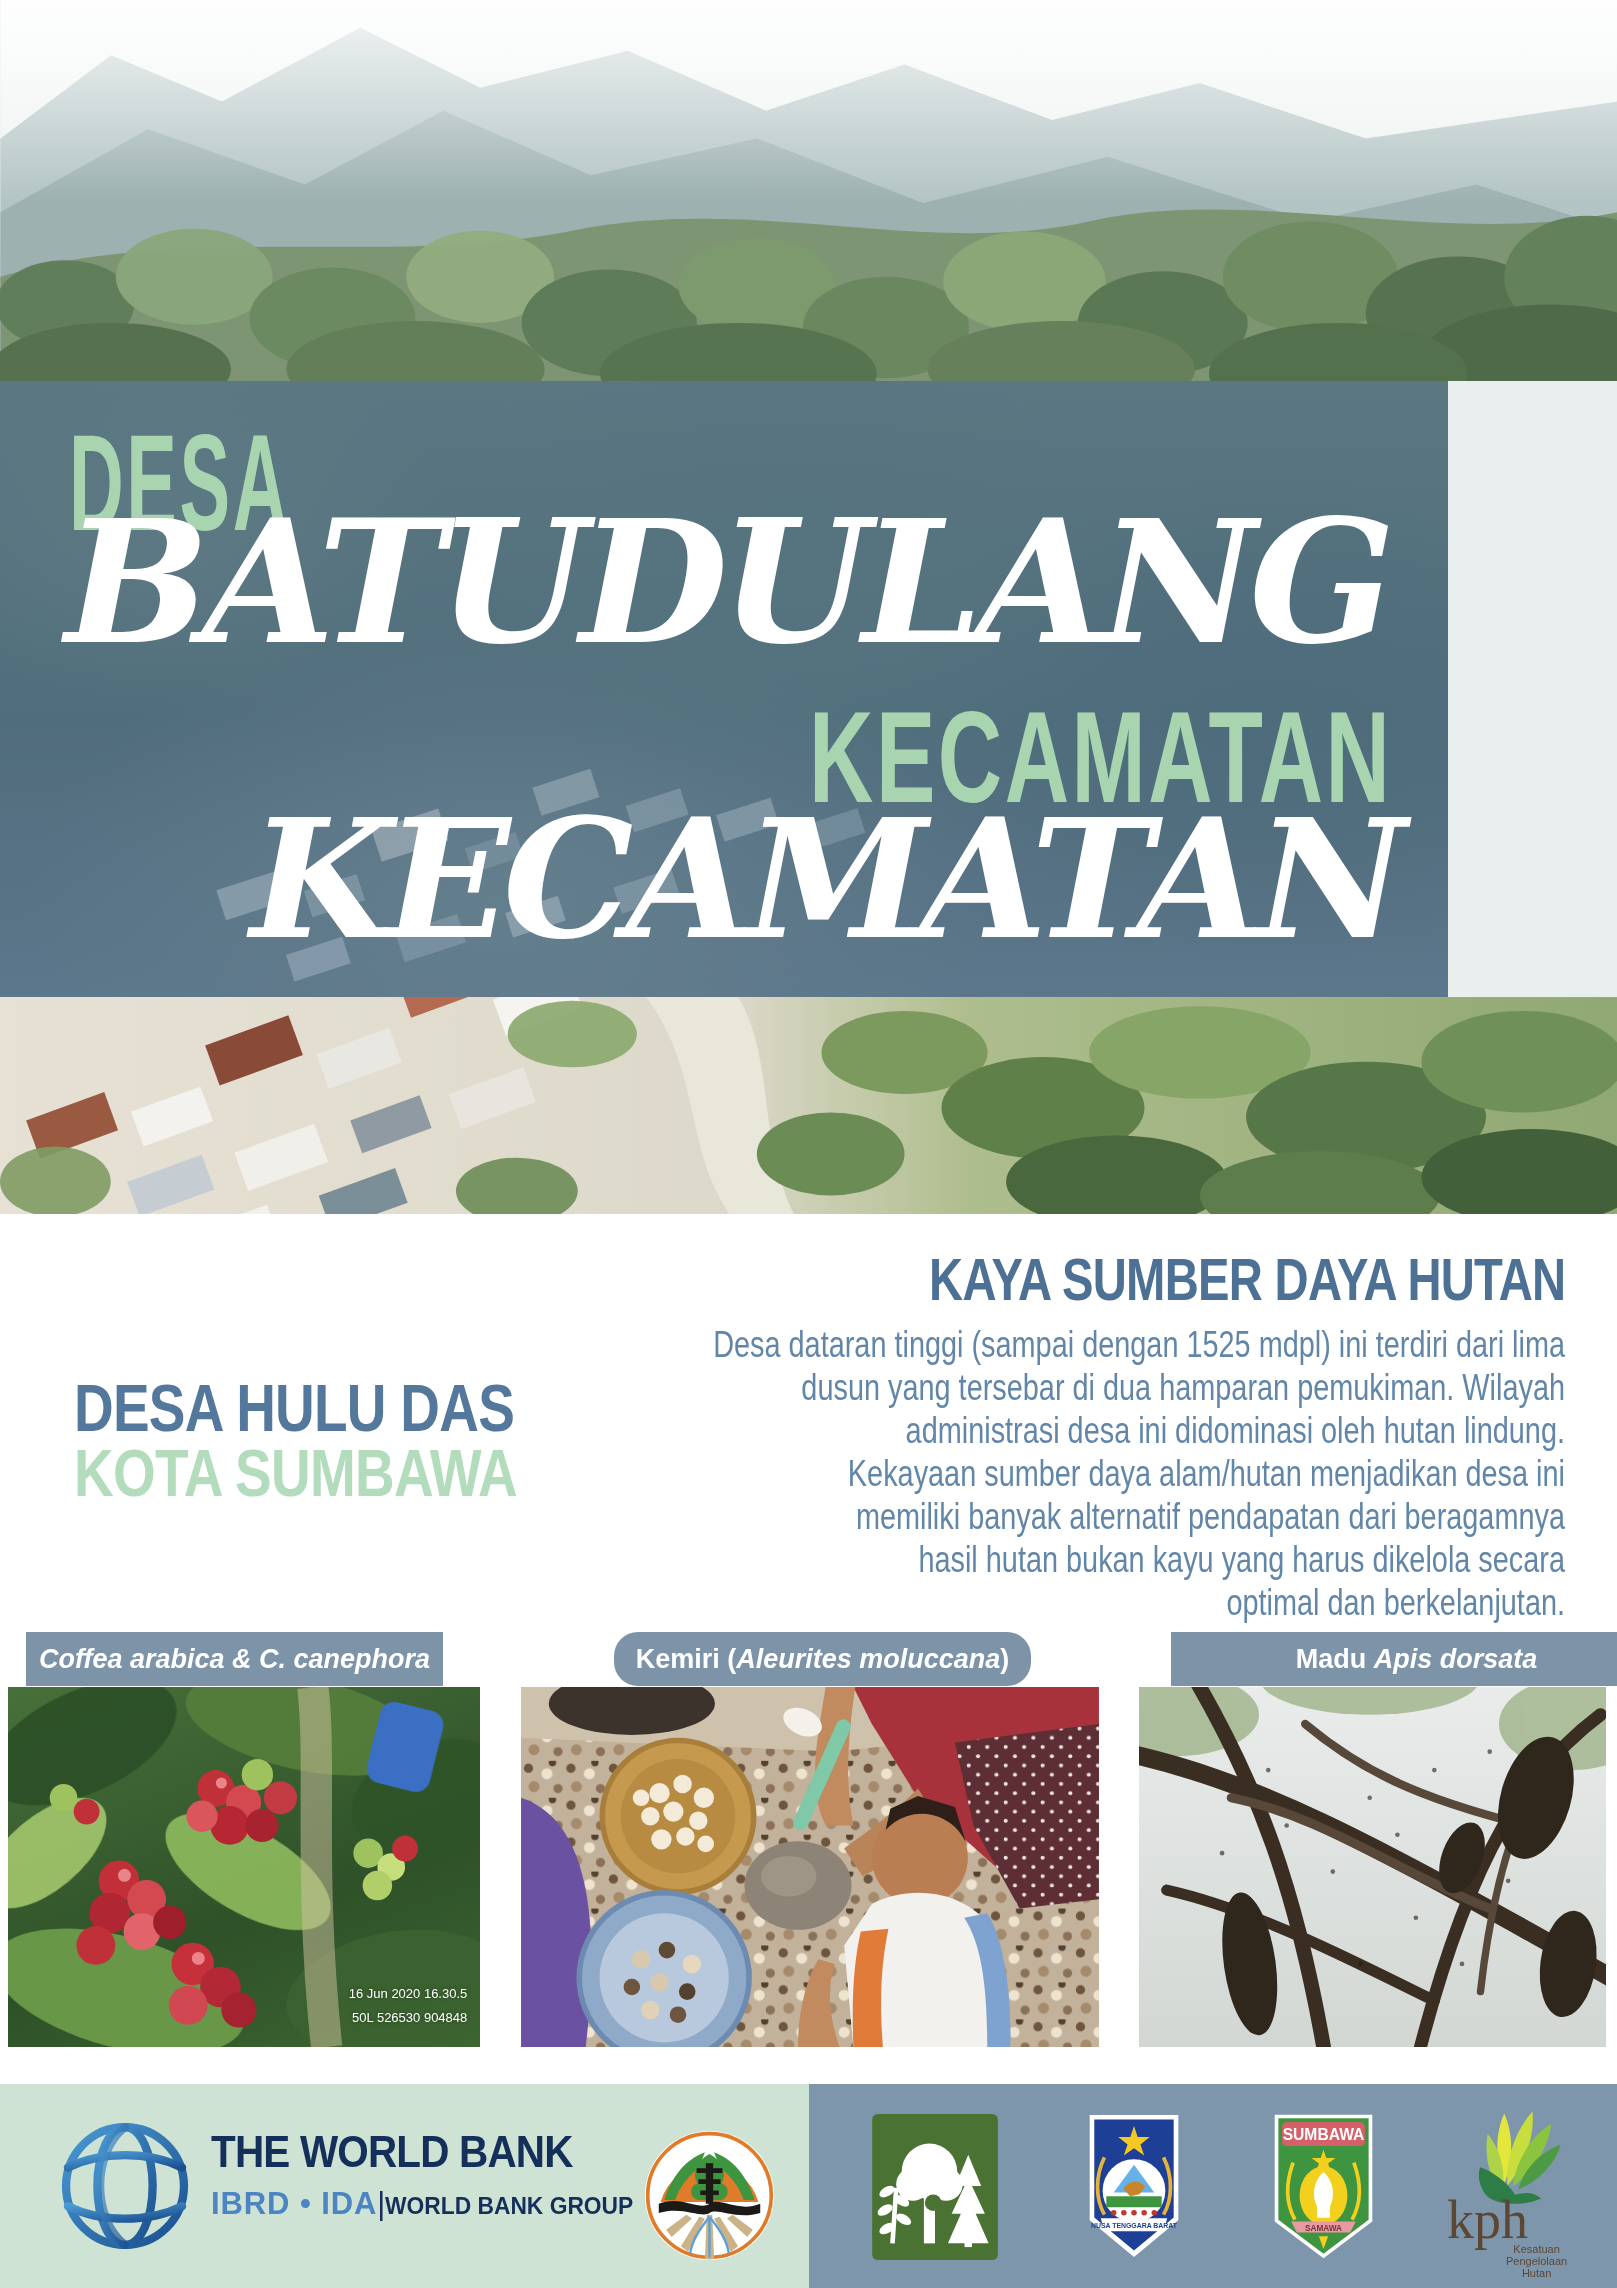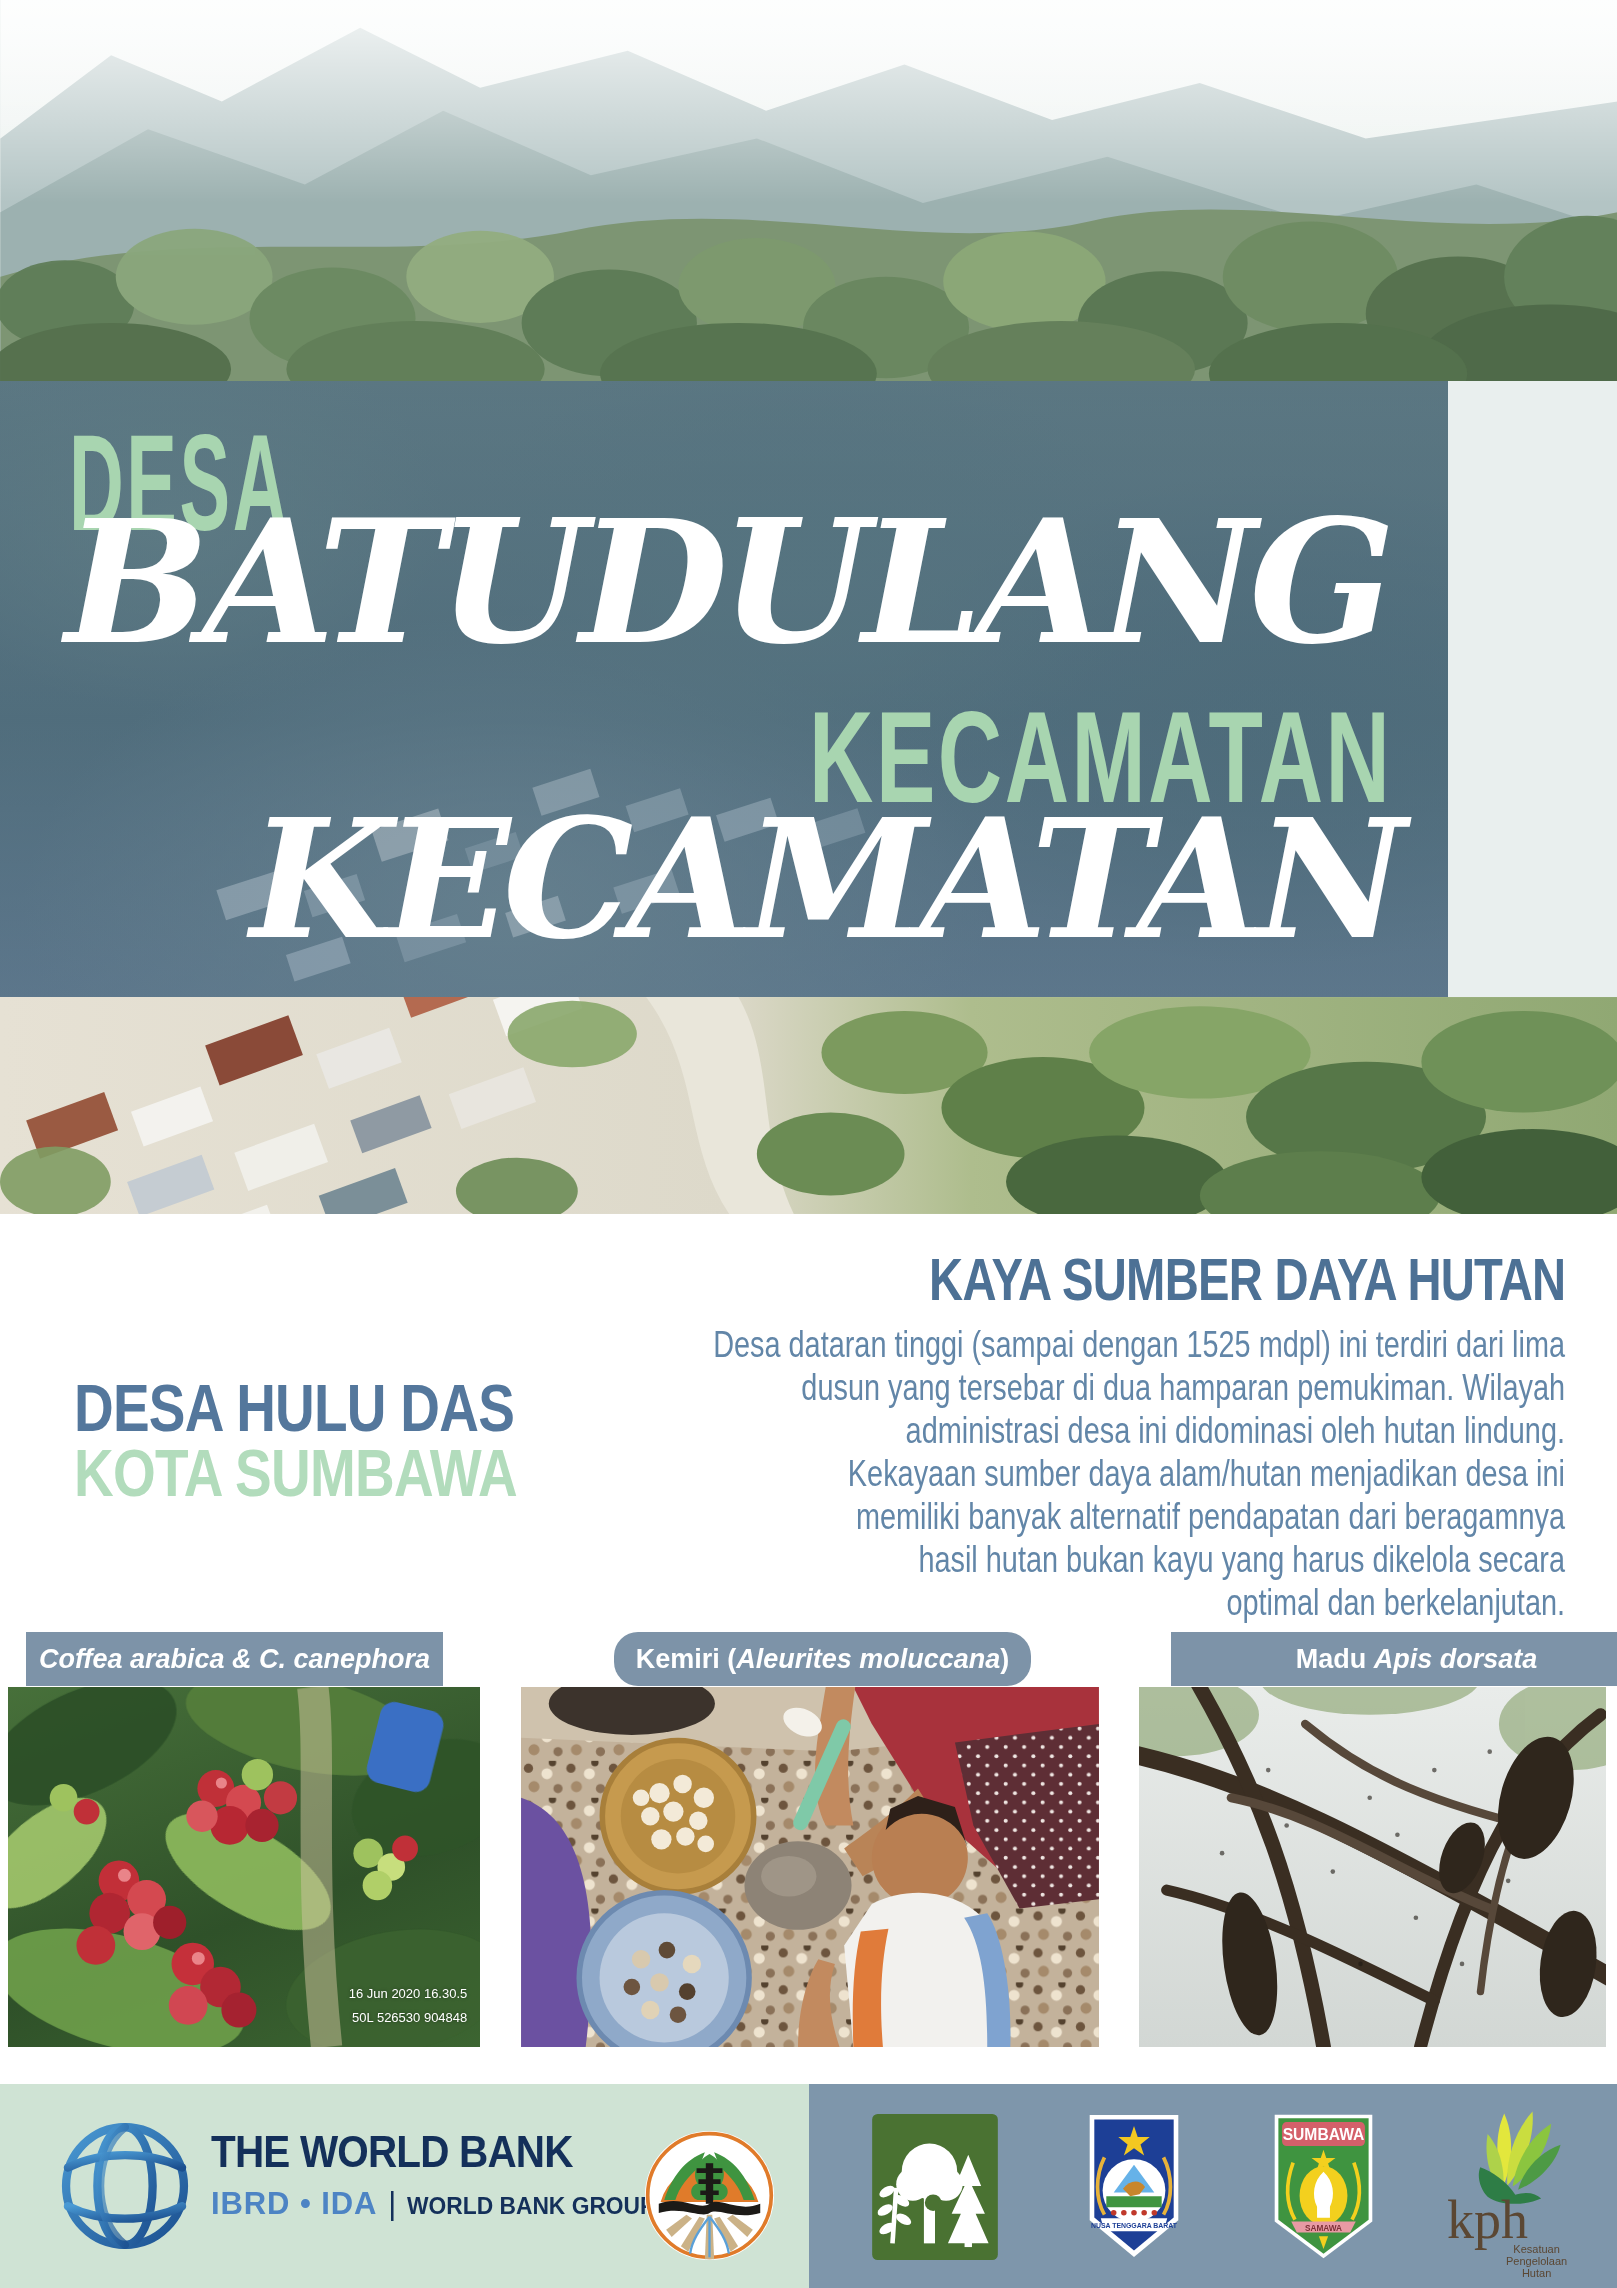--- a/index.html
+++ b/index.html
@@ -44,21 +44,21 @@
   #timestamp{right:13px;bottom:17px;color:#fff;font-size:13px;text-align:right;
     line-height:24px;text-shadow:0 0 3.7px rgba(0,0,0,.45);}
 
   
   #footer-left{left:0;top:2084px;width:809px;height:205px;background:#cfe3d4;}
   #footer-right{left:809px;top:2084px;width:808px;height:205px;background:#7e96ab;}
   #wb-logo{left:55px;top:2116px;}
   #wb-text{left:211px;top:2127px;}
   #wb-title{font-weight:700;font-size:44px;color:#14305a;transform:scaleX(.92);
     transform-origin:left top;white-space:nowrap;letter-spacing:-0.9px;}
-  #wb-sub{margin-top:9.2px;white-space:nowrap;display:flex;align-items:baseline;gap:11px;}
+  #wb-sub{margin-top:9.2px;white-space:nowrap;display:flex;align-items:baseline;}
   #wb-ibrd{font-weight:700;font-size:31px;color:#4d84c4;letter-spacing:0.9px;}
   #wb-div{font-weight:400;font-size:31px;color:#14305a;}
   #wb-group{font-weight:700;font-size:24px;color:#14305a;transform:scaleX(.95);
     transform-origin:left bottom;}
   .flogo{position:absolute;}
   #kph-text{position:absolute;left:0px;top:96px;color:#5b4733;
     font-family:"Liberation Serif",serif;font-size:54px;line-height:37px;}
   #kph-small{position:absolute;left:59px;top:137px;color:#5b4733;font-size:11px;line-height:12px;text-align:center;}
 </style>
 </head>

